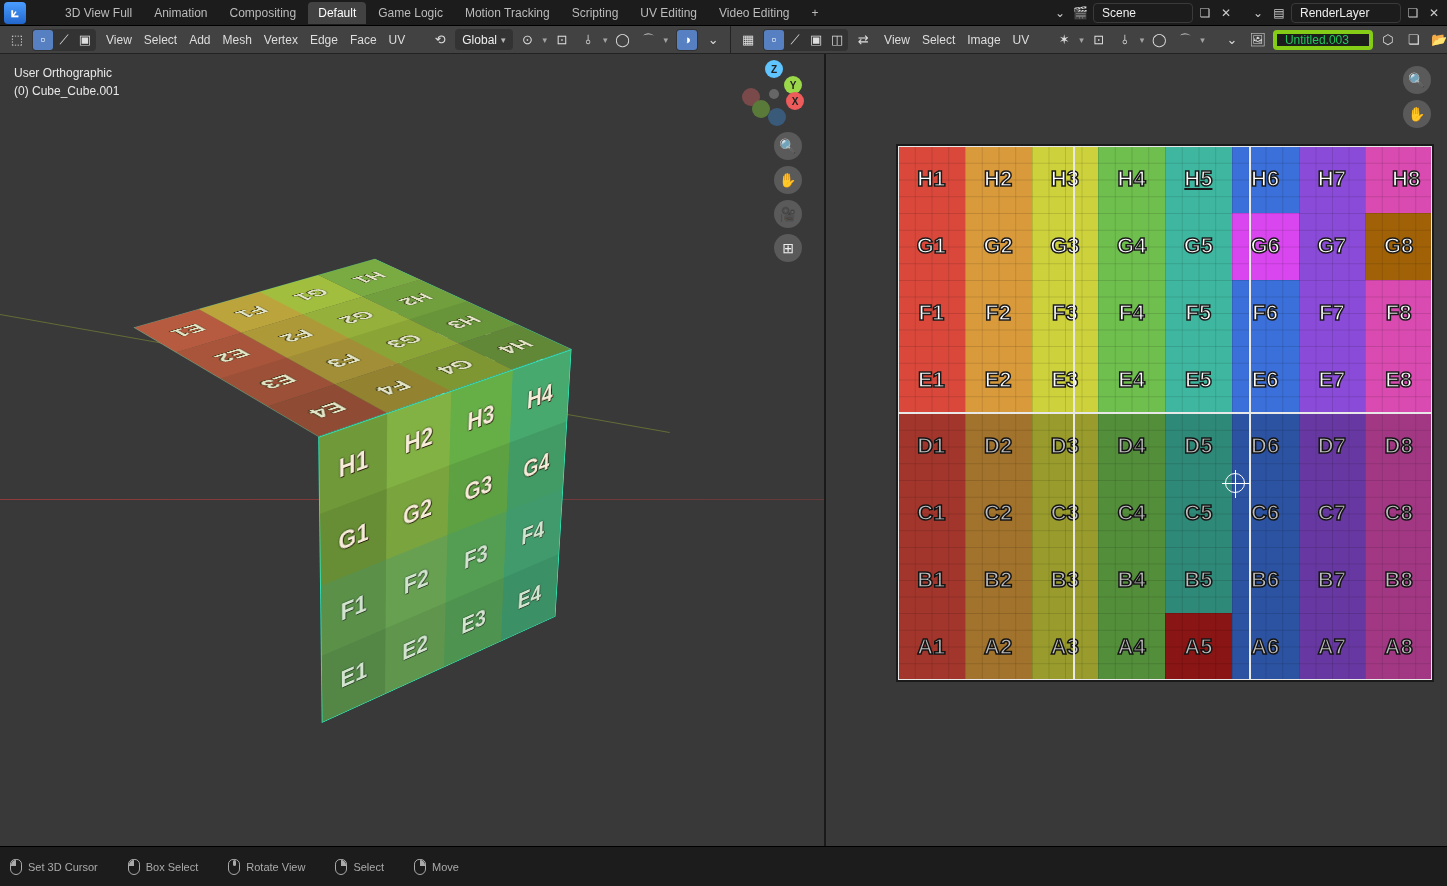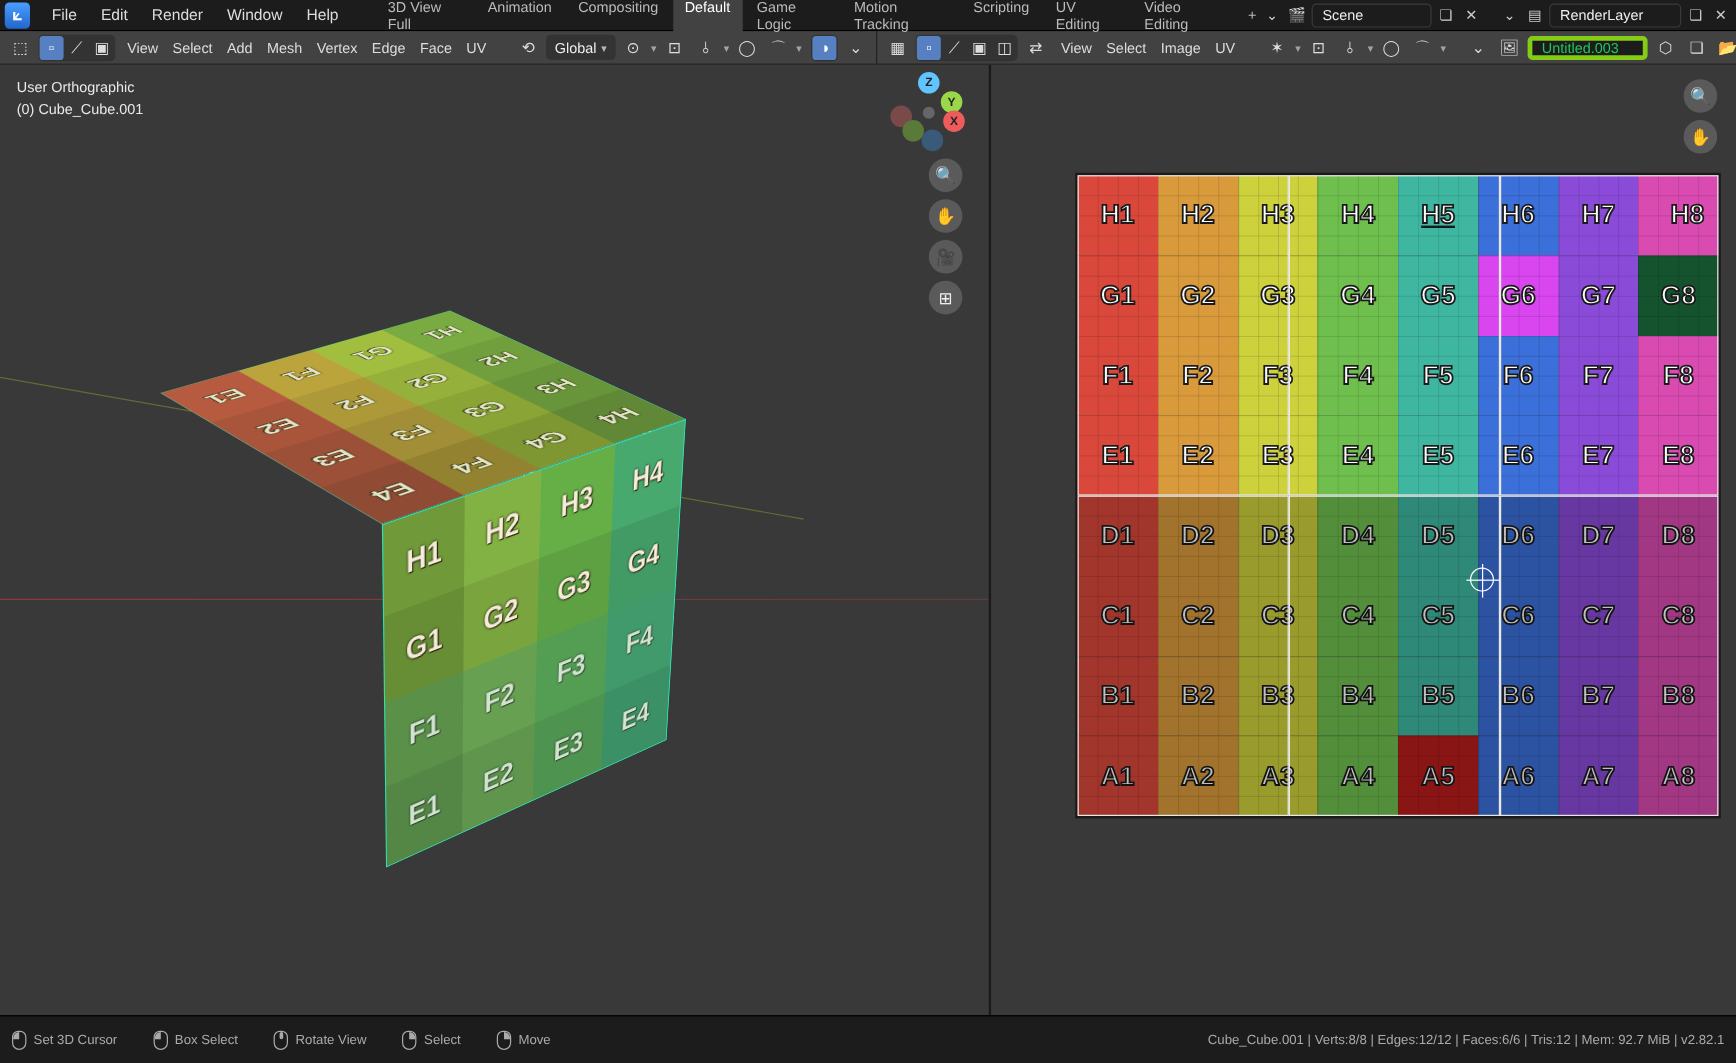--- a/index.html
+++ b/index.html
@@ -96,27 +96,20 @@
 .mouse-ic.l::before{left:0;border-radius:5px 0 0 0;}
 .mouse-ic.r::before{right:0;border-radius:0 5px 0 0;}
 .mouse-ic.m::before{left:35%;width:30%;border-radius:2px;}
 .status-right{margin-left:auto;}
 </style>
 </head>
 <body>
 
 <div class="topbar">
   <div class="blender-logo">⟀</div>
-  <div id="main-menus" style="display:flex;">
-      <div class="menu-item">File</div>
-      <div class="menu-item">Edit</div>
-      <div class="menu-item">Render</div>
-      <div class="menu-item">Window</div>
-      <div class="menu-item">Help</div>
-    </div>
   <div class="tabs" id="workspace-tabs">
       <div class="tab">3D View Full</div>
       <div class="tab">Animation</div>
       <div class="tab">Compositing</div>
       <div class="tab active">Default</div>
       <div class="tab">Game Logic</div>
       <div class="tab">Motion Tracking</div>
       <div class="tab">Scripting</div>
       <div class="tab">UV Editing</div>
       <div class="tab">Video Editing</div>
@@ -312,21 +305,21 @@
           <div class="uv-cell" style="background: rgb(59, 111, 217);">H6</div>
           <div class="uv-cell" style="background: rgb(139, 75, 217);">H7</div>
           <div class="uv-cell" style="background: rgb(217, 75, 176); padding-left: 15px;">H8</div>
           <div class="uv-cell" style="background: rgb(217, 72, 59);">G1</div>
           <div class="uv-cell" style="background: rgb(217, 154, 59);">G2</div>
           <div class="uv-cell" style="background: rgb(205, 209, 59);">G3</div>
           <div class="uv-cell" style="background: rgb(111, 191, 78);">G4</div>
           <div class="uv-cell" style="background: rgb(63, 183, 160);">G5</div>
           <div class="uv-cell" style="background: #d946ef;">G6</div>
           <div class="uv-cell" style="background: rgb(139, 75, 217);">G7</div>
-          <div class="uv-cell" style="background: #14532d;">G8</div>
+          <div class="uv-cell" style="background: #a16207;">G8</div>
           <div class="uv-cell" style="background: rgb(217, 72, 59);">F1</div>
           <div class="uv-cell" style="background: rgb(217, 154, 59);">F2</div>
           <div class="uv-cell" style="background: rgb(205, 209, 59);">F3</div>
           <div class="uv-cell" style="background: rgb(111, 191, 78);">F4</div>
           <div class="uv-cell" style="background: rgb(63, 183, 160);">F5</div>
           <div class="uv-cell" style="background: rgb(59, 111, 217);">F6</div>
           <div class="uv-cell" style="background: rgb(139, 75, 217);">F7</div>
           <div class="uv-cell" style="background: rgb(217, 75, 176);">F8</div>
           <div class="uv-cell" style="background: rgb(217, 72, 59);">E1</div>
           <div class="uv-cell" style="background: rgb(217, 154, 59);">E2</div>
@@ -400,14 +393,13 @@
       </div>
       <div class="grp">
         <span class="mouse-ic r"></span>
         <span>Select</span>
       </div>
       <div class="grp">
         <span class="mouse-ic r"></span>
         <span>Move</span>
       </div>
     </div>
-  <div class="status-right">Cube_Cube.001 | Verts:8/8 | Edges:12/12 | Faces:6/6 | Tris:12 | Mem: 92.7 MiB | v2.82.1</div>
 </div>
 
 </body></html>

